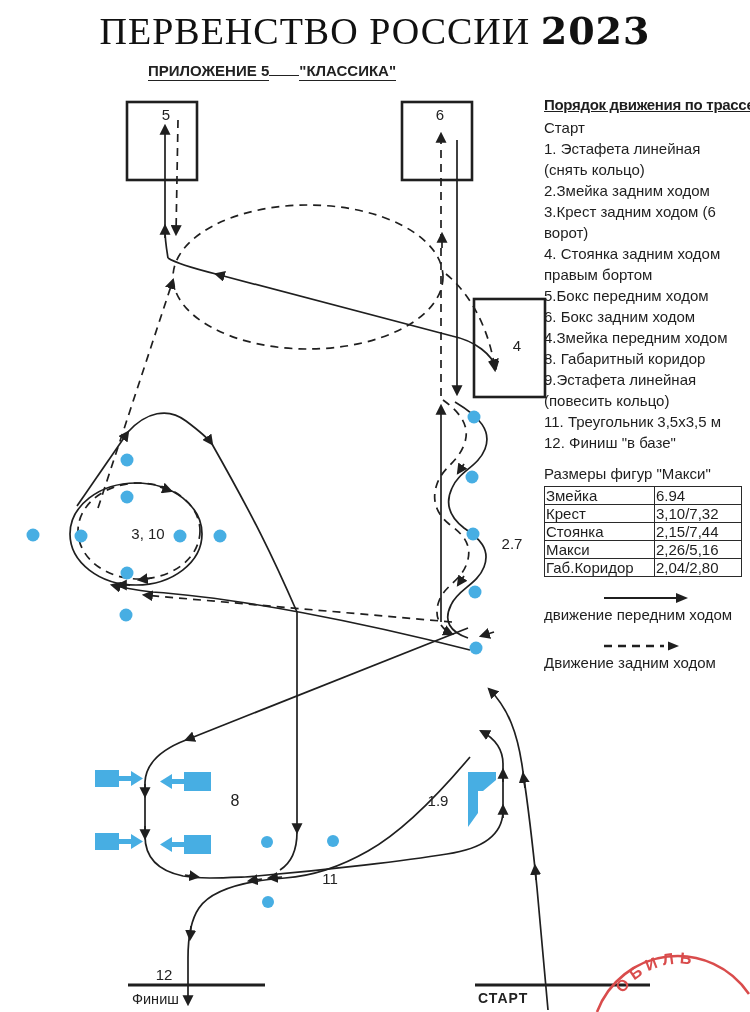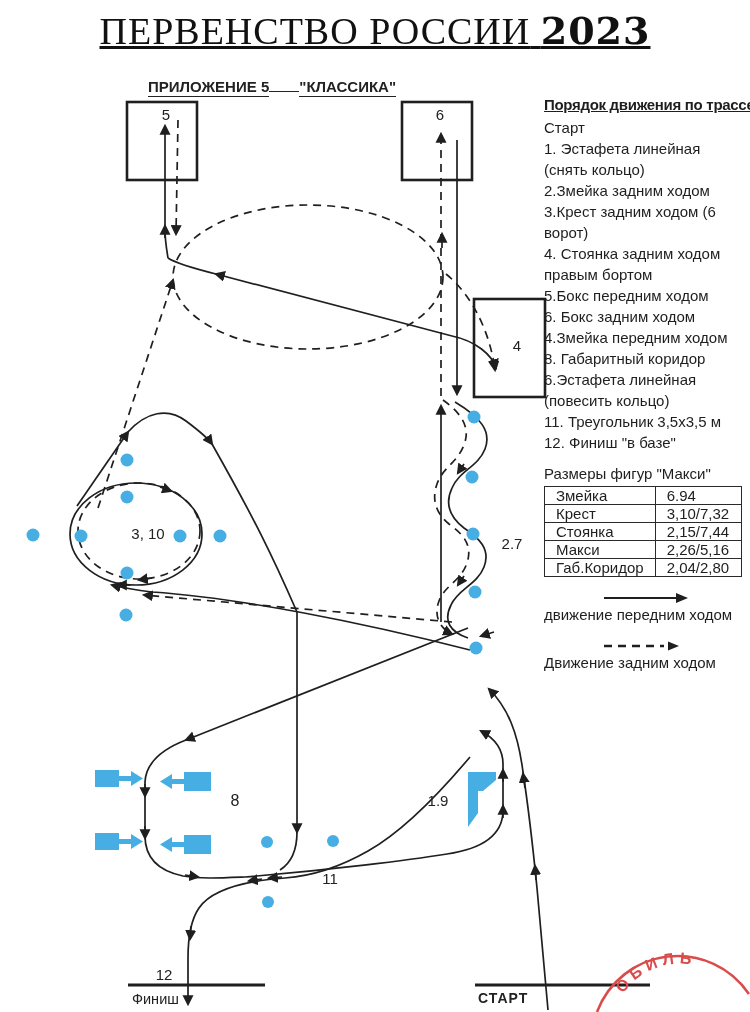--- a/index.html
+++ b/index.html
@@ -1,28 +1,28 @@
 <!DOCTYPE html>
 <html><head>
 <meta charset="utf-8">
 <style>
   html,body{margin:0;padding:0;}
   #page{position:relative;width:750px;height:1012px;background:#ffffff;overflow:hidden;
         font-family:"Liberation Sans",sans-serif;color:#1c1c1c;}
   #title{position:absolute;top:8px;left:0;width:750px;text-align:center;
-         font-family:"Liberation Serif","DejaVu Serif",serif;font-size:38px;letter-spacing:1px;color:#111;text-decoration:underline;}
+         font-family:"Liberation Serif","DejaVu Serif",serif;font-size:38px;letter-spacing:1px;color:#111;}
   #title .year{font-weight:bold;font-family:"DejaVu Serif",serif;}
   #subtitle{position:absolute;top:62px;left:148px;font-size:15px;font-weight:bold;color:#222;}
-  #subtitle .u{border-bottom:1.8px solid #222;padding-bottom:1px;display:inline-block;margin-top:16px;}
+  #subtitle .u{border-bottom:1.8px solid #222;padding-bottom:1px;display:inline-block;}
   #subtitle .gap{display:inline-block;width:30px;border-bottom:1.8px solid #222;}
   #routepanel{position:absolute;left:544px;top:94px;width:202px;font-size:15px;line-height:21px;color:#1e1e1e;}
   #routepanel .rhead{font-weight:bold;text-decoration:underline;white-space:nowrap;letter-spacing:-0.3px;margin-bottom:2px;}
   .sizes-title{margin-top:10px;margin-bottom:2px;}
   table.sizes{border-collapse:collapse;width:198px;font-size:15px;}
-  table.sizes td{border:1.5px solid #2a2a2a;height:17px;padding:0 11px;line-height:17px;}
+  table.sizes td{border:1.5px solid #2a2a2a;height:17px;padding:0 1px;line-height:17px;}
   table.sizes td.val{text-align:left;width:84px;}
   .legend-item{margin-top:14px;}
   .legend-arrow{display:block;margin-left:58px;height:14px;}
   .legend-label{line-height:20px;}
   svg text{font-family:"Liberation Sans",sans-serif;}
   #diagram{position:absolute;left:0;top:0;}
 </style>
 </head>
 <body>
 
@@ -37,21 +37,21 @@
     <div class="rhead">Порядок движения по трассе</div>
     <div>Старт</div>
     <div>1. Эстафета линейная (снять кольцо)</div>
     <div>2.Змейка задним ходом</div>
     <div>3.Крест задним ходом (6 ворот)</div>
     <div>4. Стоянка задним ходом правым бортом</div>
     <div>5.Бокс передним ходом</div>
     <div>6. Бокс задним ходом</div>
     <div>4.Змейка передним ходом</div>
     <div>8. Габаритный коридор</div>
-    <div>6.Эстафета линейная (повесить кольцо)</div>
+    <div>9.Эстафета линейная (повесить кольцо)</div>
     <div>11. Треугольник 3,5х3,5 м</div>
     <div>12. Финиш "в базе"</div>
 
     <div class="sizes-title">Размеры фигур "Макси"</div>
     <table class="sizes">
       <tbody>
           <tr>
         <td>Змейка</td>
         <td class="val">6.94</td>
           </tr>

